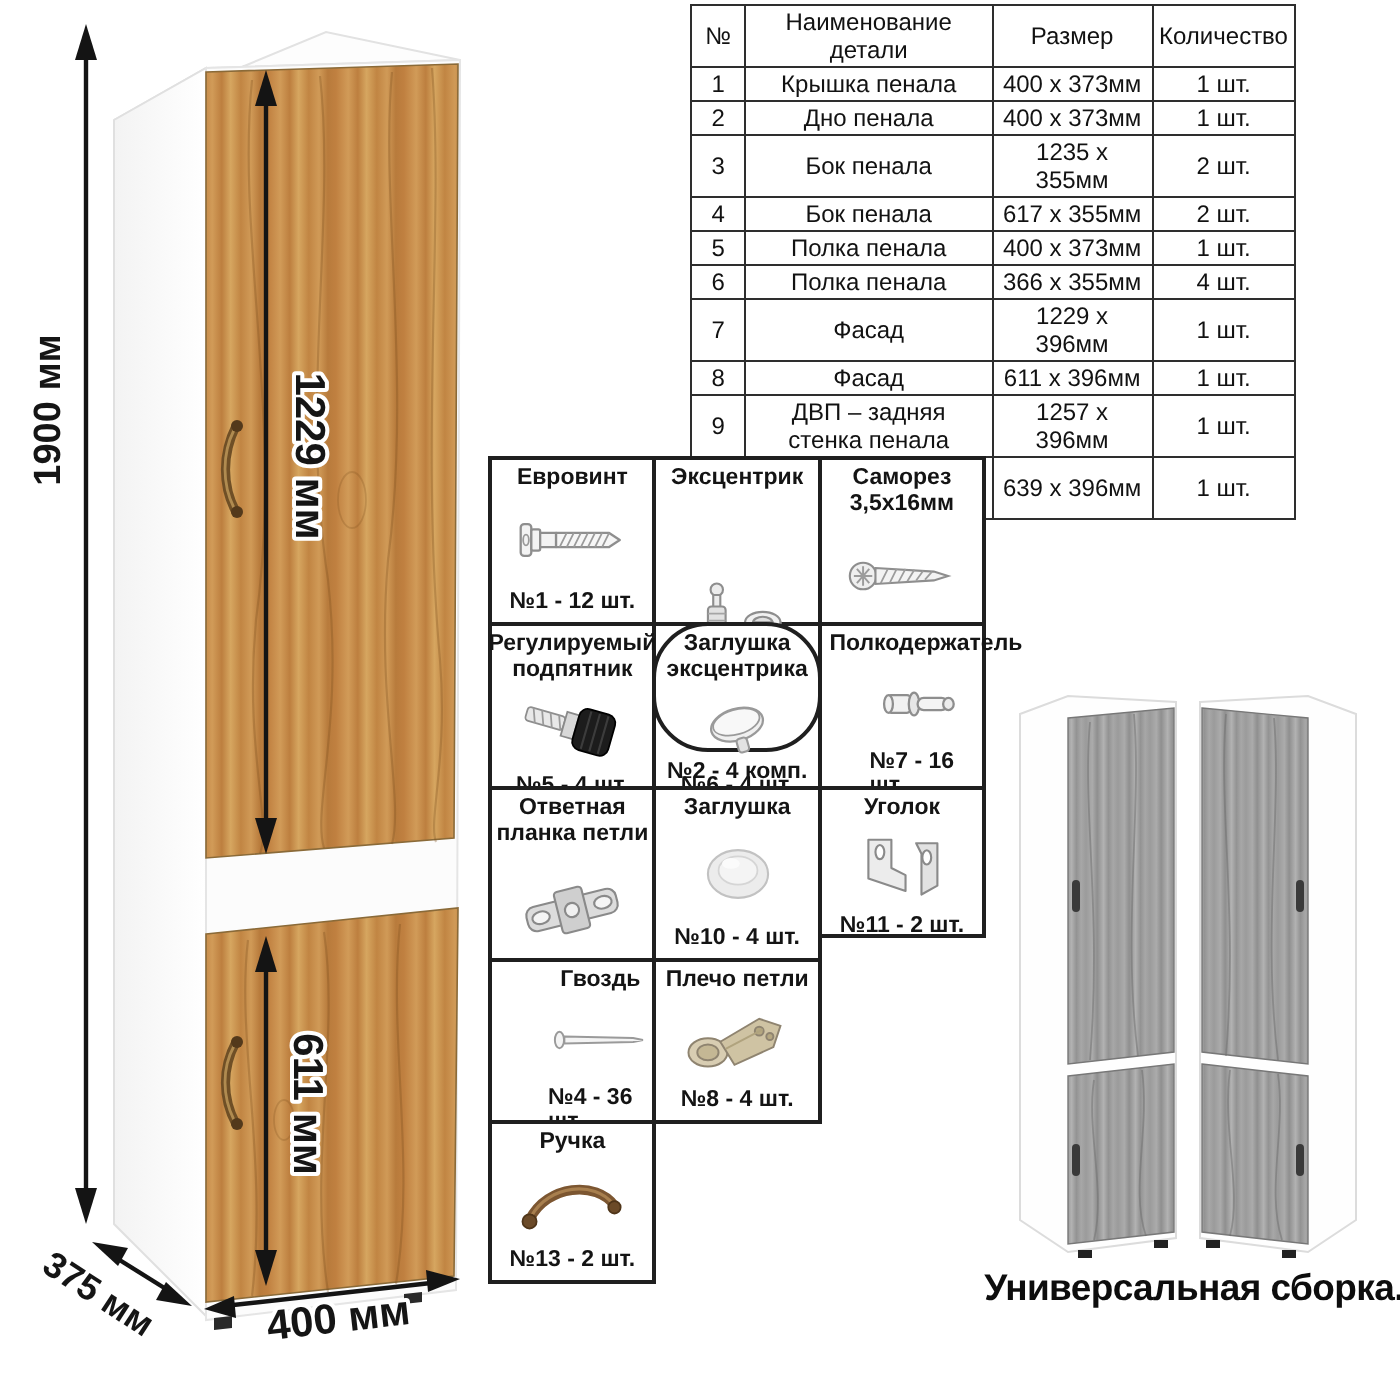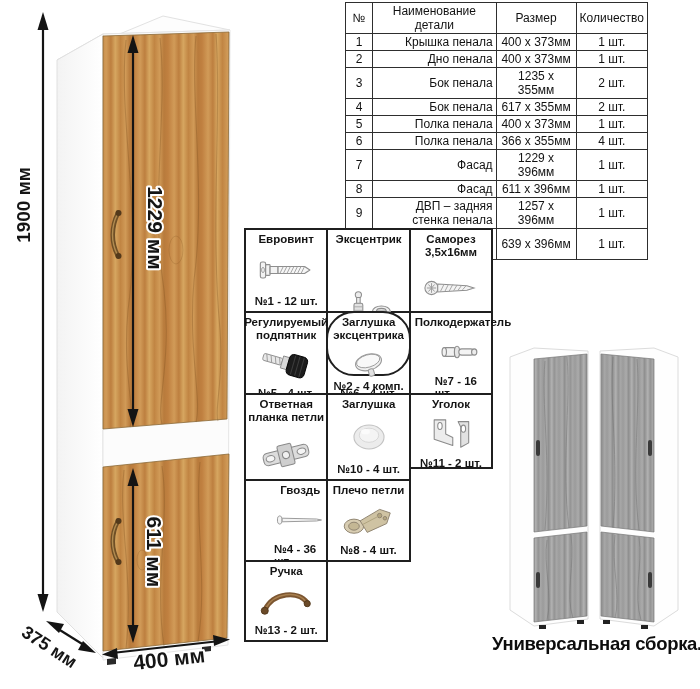--- a/index.html
+++ b/index.html
@@ -5,21 +5,21 @@
   html,body{margin:0;padding:0;background:#fff;}
   #page{position:relative;width:700px;height:689px;background:#fff;overflow:hidden;
         font-family:"Liberation Sans","DejaVu Sans",sans-serif;color:#111;}
 
   
   #parts-table{position:absolute;left:345px;top:2px;width:303px;border-collapse:collapse;
                font-size:12px;line-height:14px;color:#121212;}
   #parts-table th,#parts-table td{border:1.5px solid #2e2e2e;padding:1px 3px;background:#fff;}
   #parts-table th{font-weight:normal;text-align:center;height:17px;}
   #parts-table td.c0{width:22px;text-align:center;}
-  #parts-table td.c1{width:126px;text-align:right;}
+  #parts-table td.c1{width:126px;text-align:center;}
   #parts-table td.c2{width:82px;text-align:center;}
   #parts-table td.c3{width:61px;text-align:center;}
 
   
   #hardware-grid{position:absolute;left:244px;top:228px;width:253px;}
   .hw-row{display:flex;}
   .hw-row + .hw-row{margin-top:-2px;}
   .hw-cell{box-sizing:border-box;width:84.4px;border:2px solid #1f1f1f;background:#fff;
            display:flex;flex-direction:column;align-items:center;}
   .hw-cell + .hw-cell{margin-left:-2px;}

